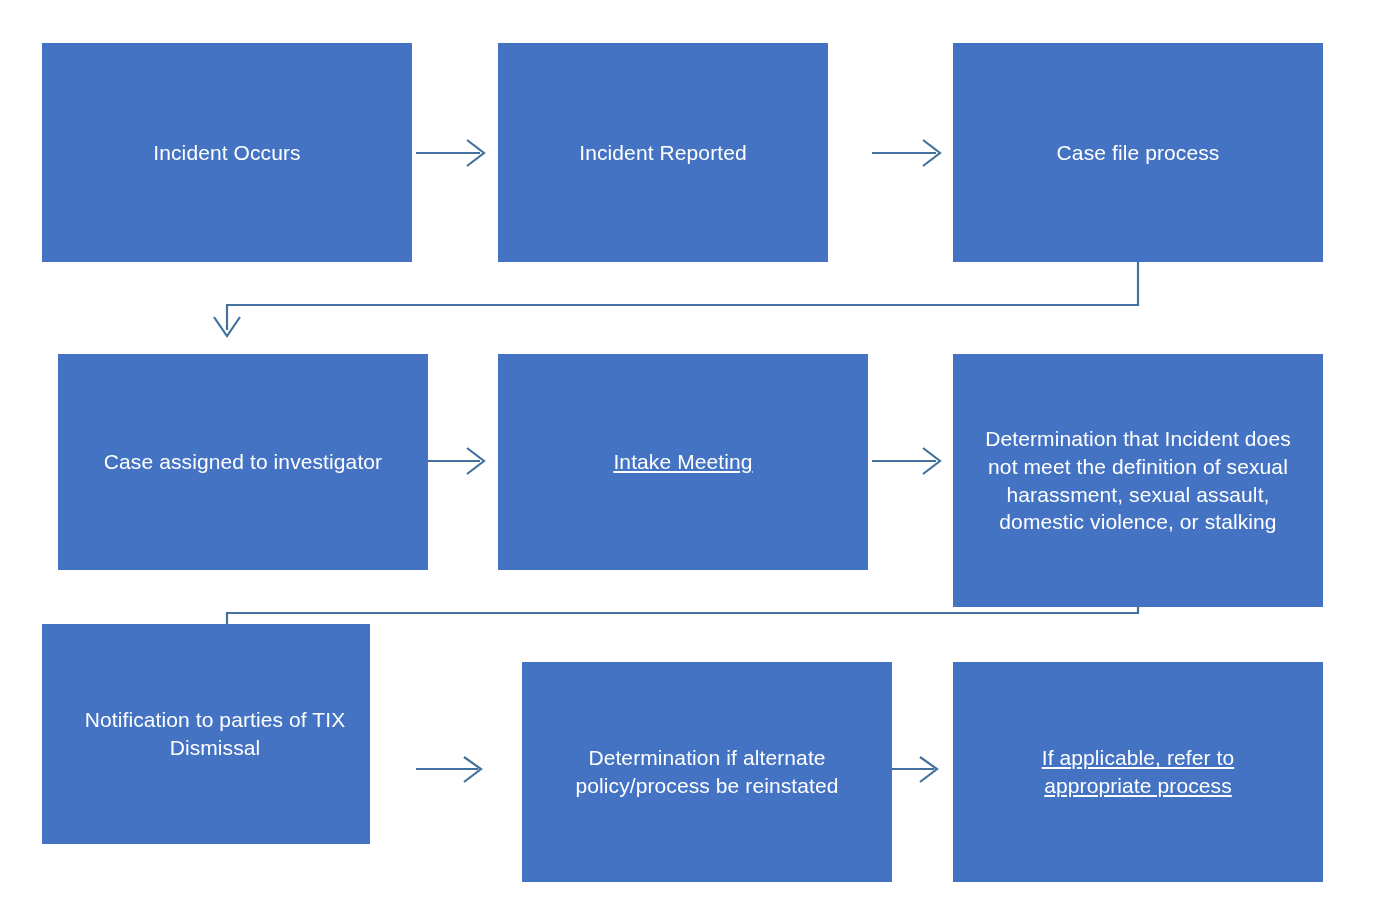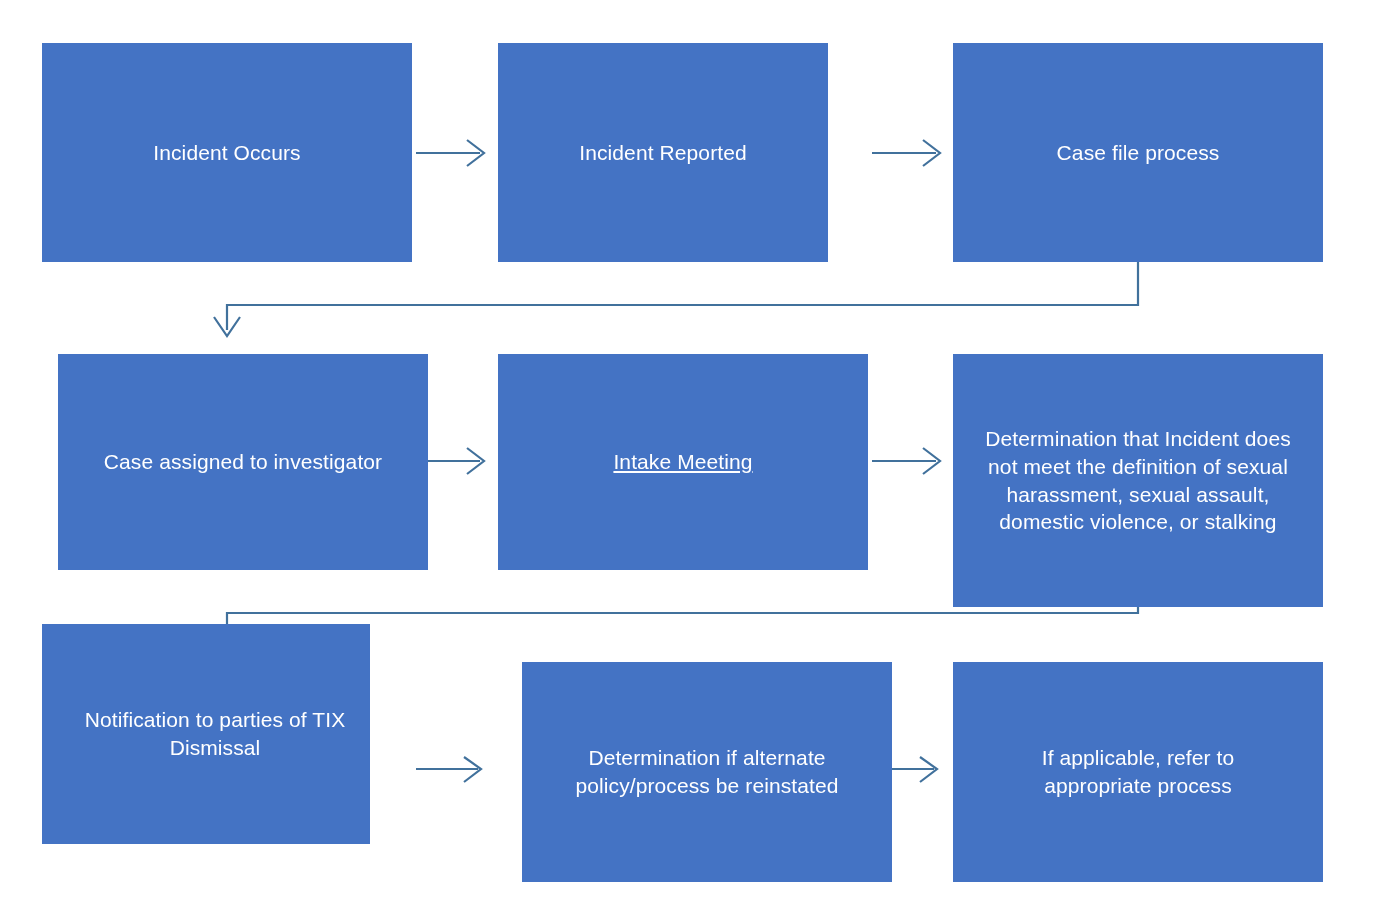--- a/index.html
+++ b/index.html
@@ -120,17 +120,17 @@
   </div>
 
   <div class="node" style="left:42px; top:624px; width:328px; height:220px;padding-left:28px;">
     <span class="node-label" style="max-width:325px;">Notification to parties of TIX Dismissal</span>
   </div>
 
   <div class="node" style="left:498px; top:662px; width:370px; height:220px;margin-left:24px;">
     <span class="node-label" style="max-width:335px;">Determination if alternate policy/process be reinstated</span>
   </div>
 
-  <div class="node" style="left:953px; top:662px; width:370px; height:220px;">
+  <div class="node" style="left:953px; top:662px; width:370px; height:220px;text-decoration:underline;">
     <span class="node-label" style="max-width:290px;">If applicable, refer to appropriate process</span>
   </div>
 
 </div>
 
 </body></html>

